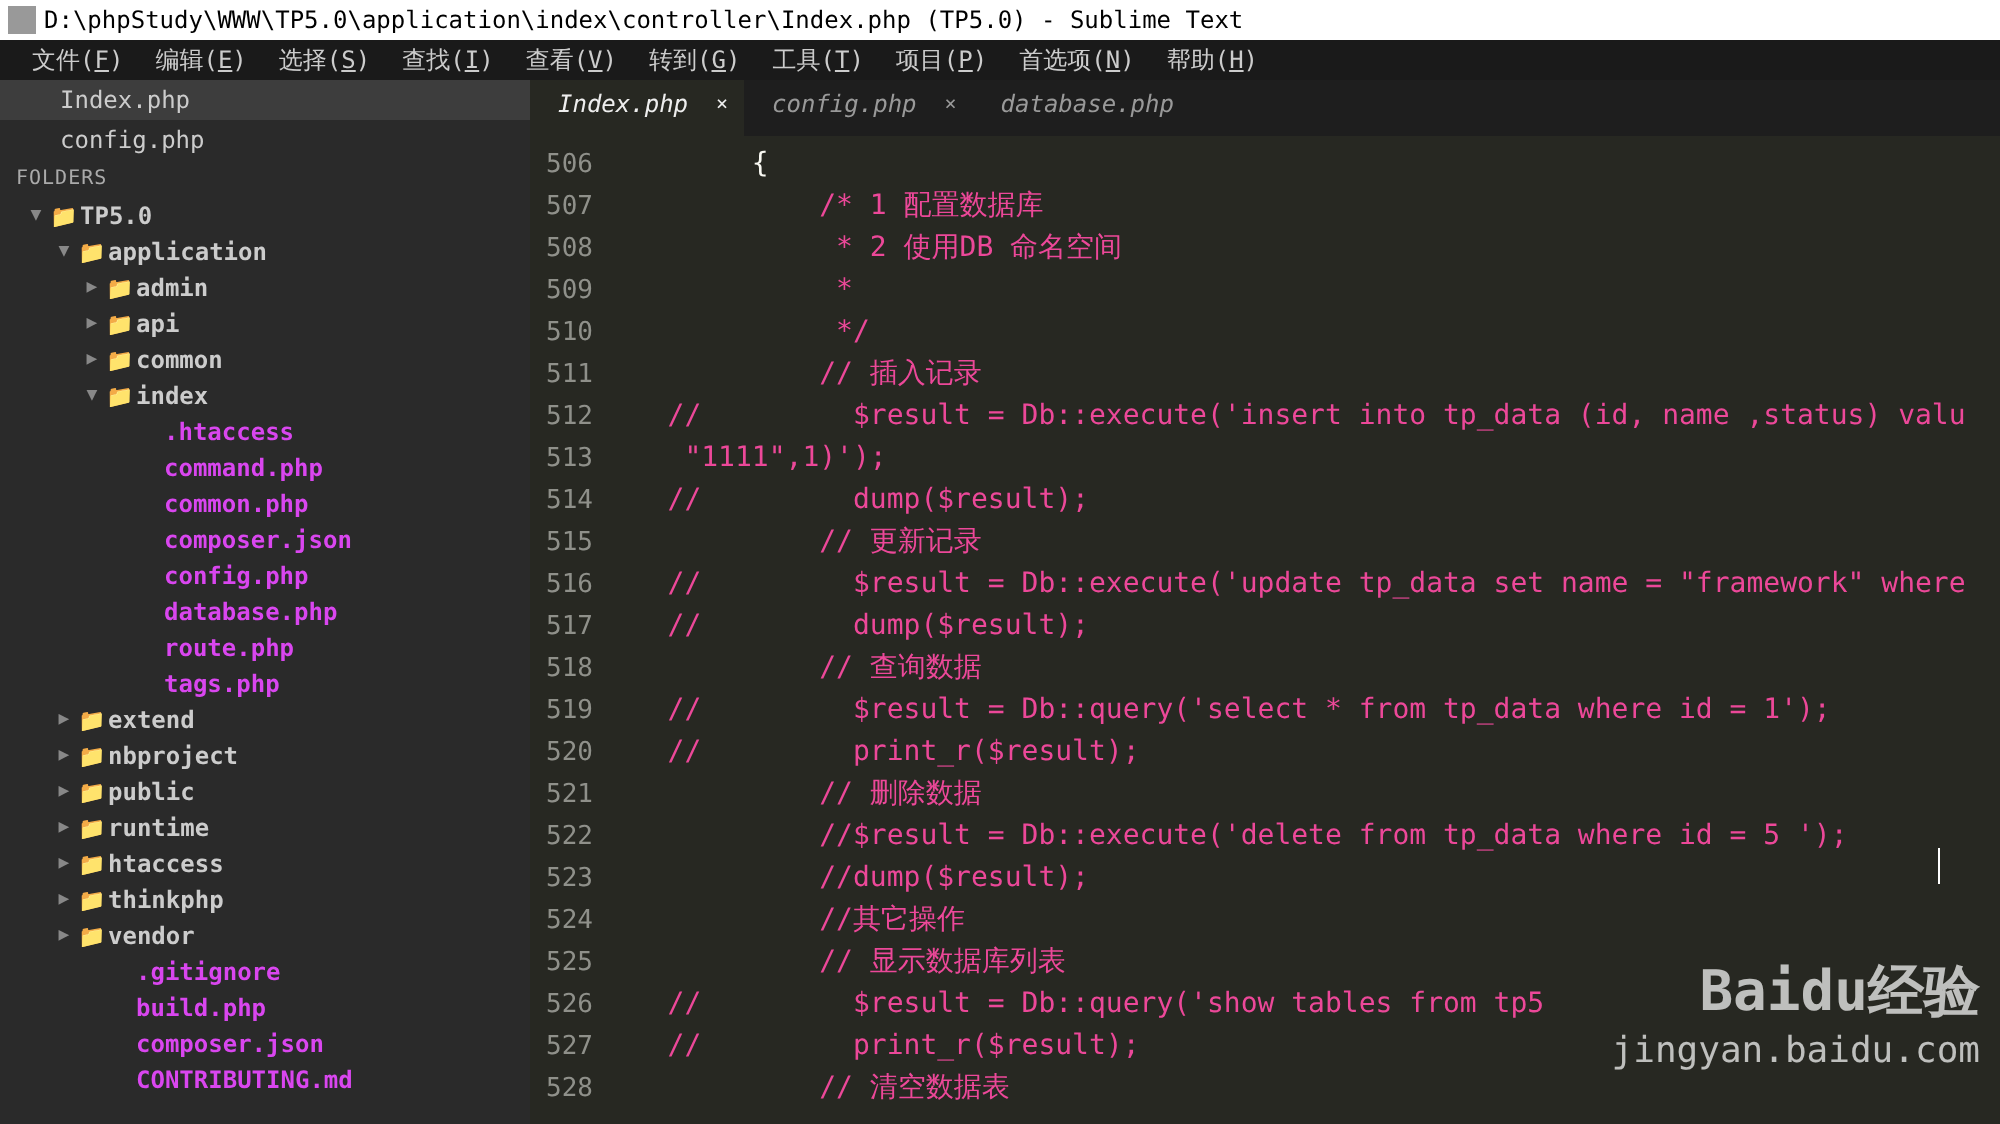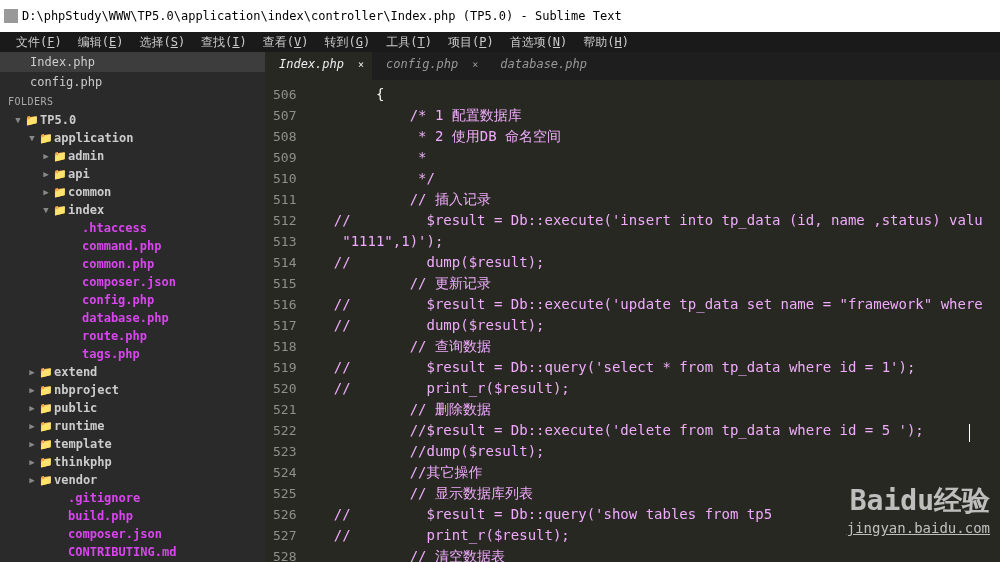--- a/index.html
+++ b/index.html
@@ -1,17 +1,17 @@
 <!DOCTYPE html>
 <html><head>
 <meta charset="utf-8">
 <style>
 * { margin: 0; padding: 0; box-sizing: border-box; font-family: "Microsoft YaHei", Consolas, monospace; }
 body { background: #272822; color: #ccc; width: 1000px; height: 562px; overflow: hidden; position: relative; }
-.titlebar { background: #fff; color: #000; height: 32px; font-size: 12px; padding: 2px 4px; display: flex; align-items: center; }
+.titlebar { background: #fff; color: #000; height: 20px; font-size: 12px; padding: 2px 4px; display: flex; align-items: center; }
 .app-icon { width: 14px; height: 14px; background: #999; margin-right: 4px; }
 .menubar { background: #1a1a1a; height: 20px; display: flex; font-size: 12px; padding-left: 8px; }
 .menu-item { padding: 2px 8px; color: #ccc; cursor: pointer; }
 .menu-item u { text-decoration: underline; }
 .main { display: flex; height: 522px; }
 .sidebar { width: 265px; background: #2a2a2a; color: #999; font-size: 11px; overflow: auto; }
 .section-hdr { color: #aaa; padding: 4px 8px; font-size: 10px; letter-spacing: 0.5px; }
 .open-file { padding: 3px 8px 3px 30px; color: #ccc; cursor: pointer; font-size: 12px; }
 .open-file.active { background: #3d3d3d; }
 .tree { padding-left: 8px; }
@@ -25,24 +25,24 @@
 .indent-2 { padding-left: 32px; }
 .indent-3 { padding-left: 46px; }
 .editor-area { flex: 1; display: flex; flex-direction: column; }
 .tabbar { background: #1e1e1e; height: 28px; display: flex; }
 .tab { padding: 5px 28px 5px 14px; font-size: 12px; color: #999; position: relative; cursor: pointer; font-style: italic; }
 .tab.active { background: #272822; color: #eee; }
 .tab .close { position: absolute; right: 8px; top: 7px; font-size: 10px; }
 .code { flex: 1; display: flex; font-family: Consolas, monospace; font-size: 14px; overflow: hidden; }
 .gutter { background: #272822; color: #8f908a; text-align: right; padding: 4px 12px 4px 8px; line-height: 21px; font-size: 13px; }
 .lines { flex: 1; padding: 4px 0; line-height: 21px; white-space: pre; color: #f8f8f2; }
-.c-comment { color: #f0abfc; }
+.c-comment { color: #ec4899; }
 .c-punct { color: #f8f8f2; }
 .watermark { position: absolute; right: 10px; bottom: 26px; color: rgba(255,255,255,0.7); font-size: 28px; font-weight: bold; font-family: sans-serif; text-align: right; pointer-events: none; }
-.watermark .sub { font-size: 14px; font-weight: normal; text-decoration: underline; }
+.watermark .sub { font-size: 18px; font-weight: normal; }
 .cursor-bar { position: absolute; right: 30px; bottom: 120px; width: 1px; height: 18px; background: #fff; }
 </style>
 </head>
 <body>
 
 <div class="titlebar">
   <div class="app-icon"></div>
   <span>D:\phpStudy\WWW\TP5.0\application\index\controller\Index.php (TP5.0) - Sublime Text</span>
 </div>
 
@@ -153,21 +153,21 @@
           <span>public</span>
         </div>
         <div class="tree-row folder indent-1">
           <span class="arrow">▶</span>
           <span class="icon">📁</span>
           <span>runtime</span>
         </div>
         <div class="tree-row folder indent-1">
           <span class="arrow">▶</span>
           <span class="icon">📁</span>
-          <span>template</span>
+          <span>htaccess</span>
         </div>
         <div class="tree-row folder indent-1">
           <span class="arrow">▶</span>
           <span class="icon">📁</span>
           <span>thinkphp</span>
         </div>
         <div class="tree-row folder indent-1">
           <span class="arrow">▶</span>
           <span class="icon">📁</span>
           <span>vendor</span>

